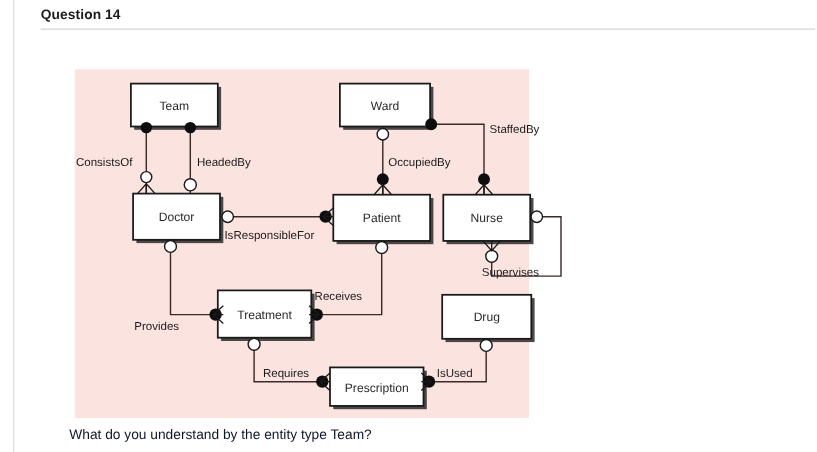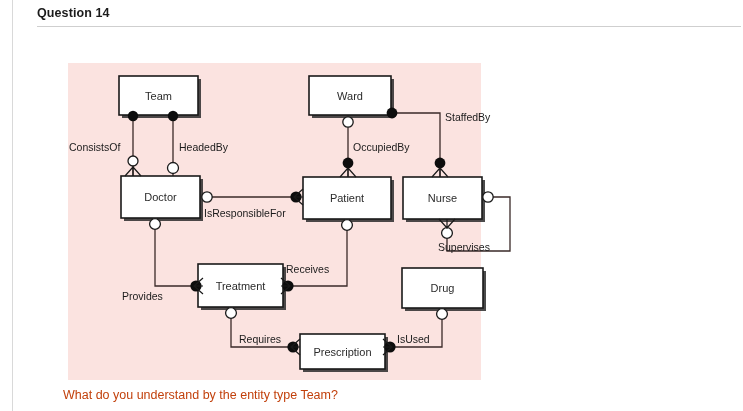--- a/index.html
+++ b/index.html
@@ -30,21 +30,21 @@
     position:absolute;left:24px;top:26px;width:704px;height:1px;
     background:#cfcfcf;
   }
   .diagram-wrap{
     position:absolute;left:55px;top:63px;width:413px;height:317px;
     background:#fbe3e0;
   }
   .diagram-wrap svg{display:block;}
   .q-text{
     position:absolute;left:50px;top:388px;
-    font-size:12.5px;color:#c2410c;
+    font-size:12.5px;color:#0f172a;
   }
   .ent-label{
     font-family:"Liberation Sans", sans-serif;
     font-size:11px;
     fill:#2b2b2b;
   }
   .rel-label{
     font-family:"Liberation Sans", sans-serif;
     font-size:10.5px;
     fill:#1b1b1b;

